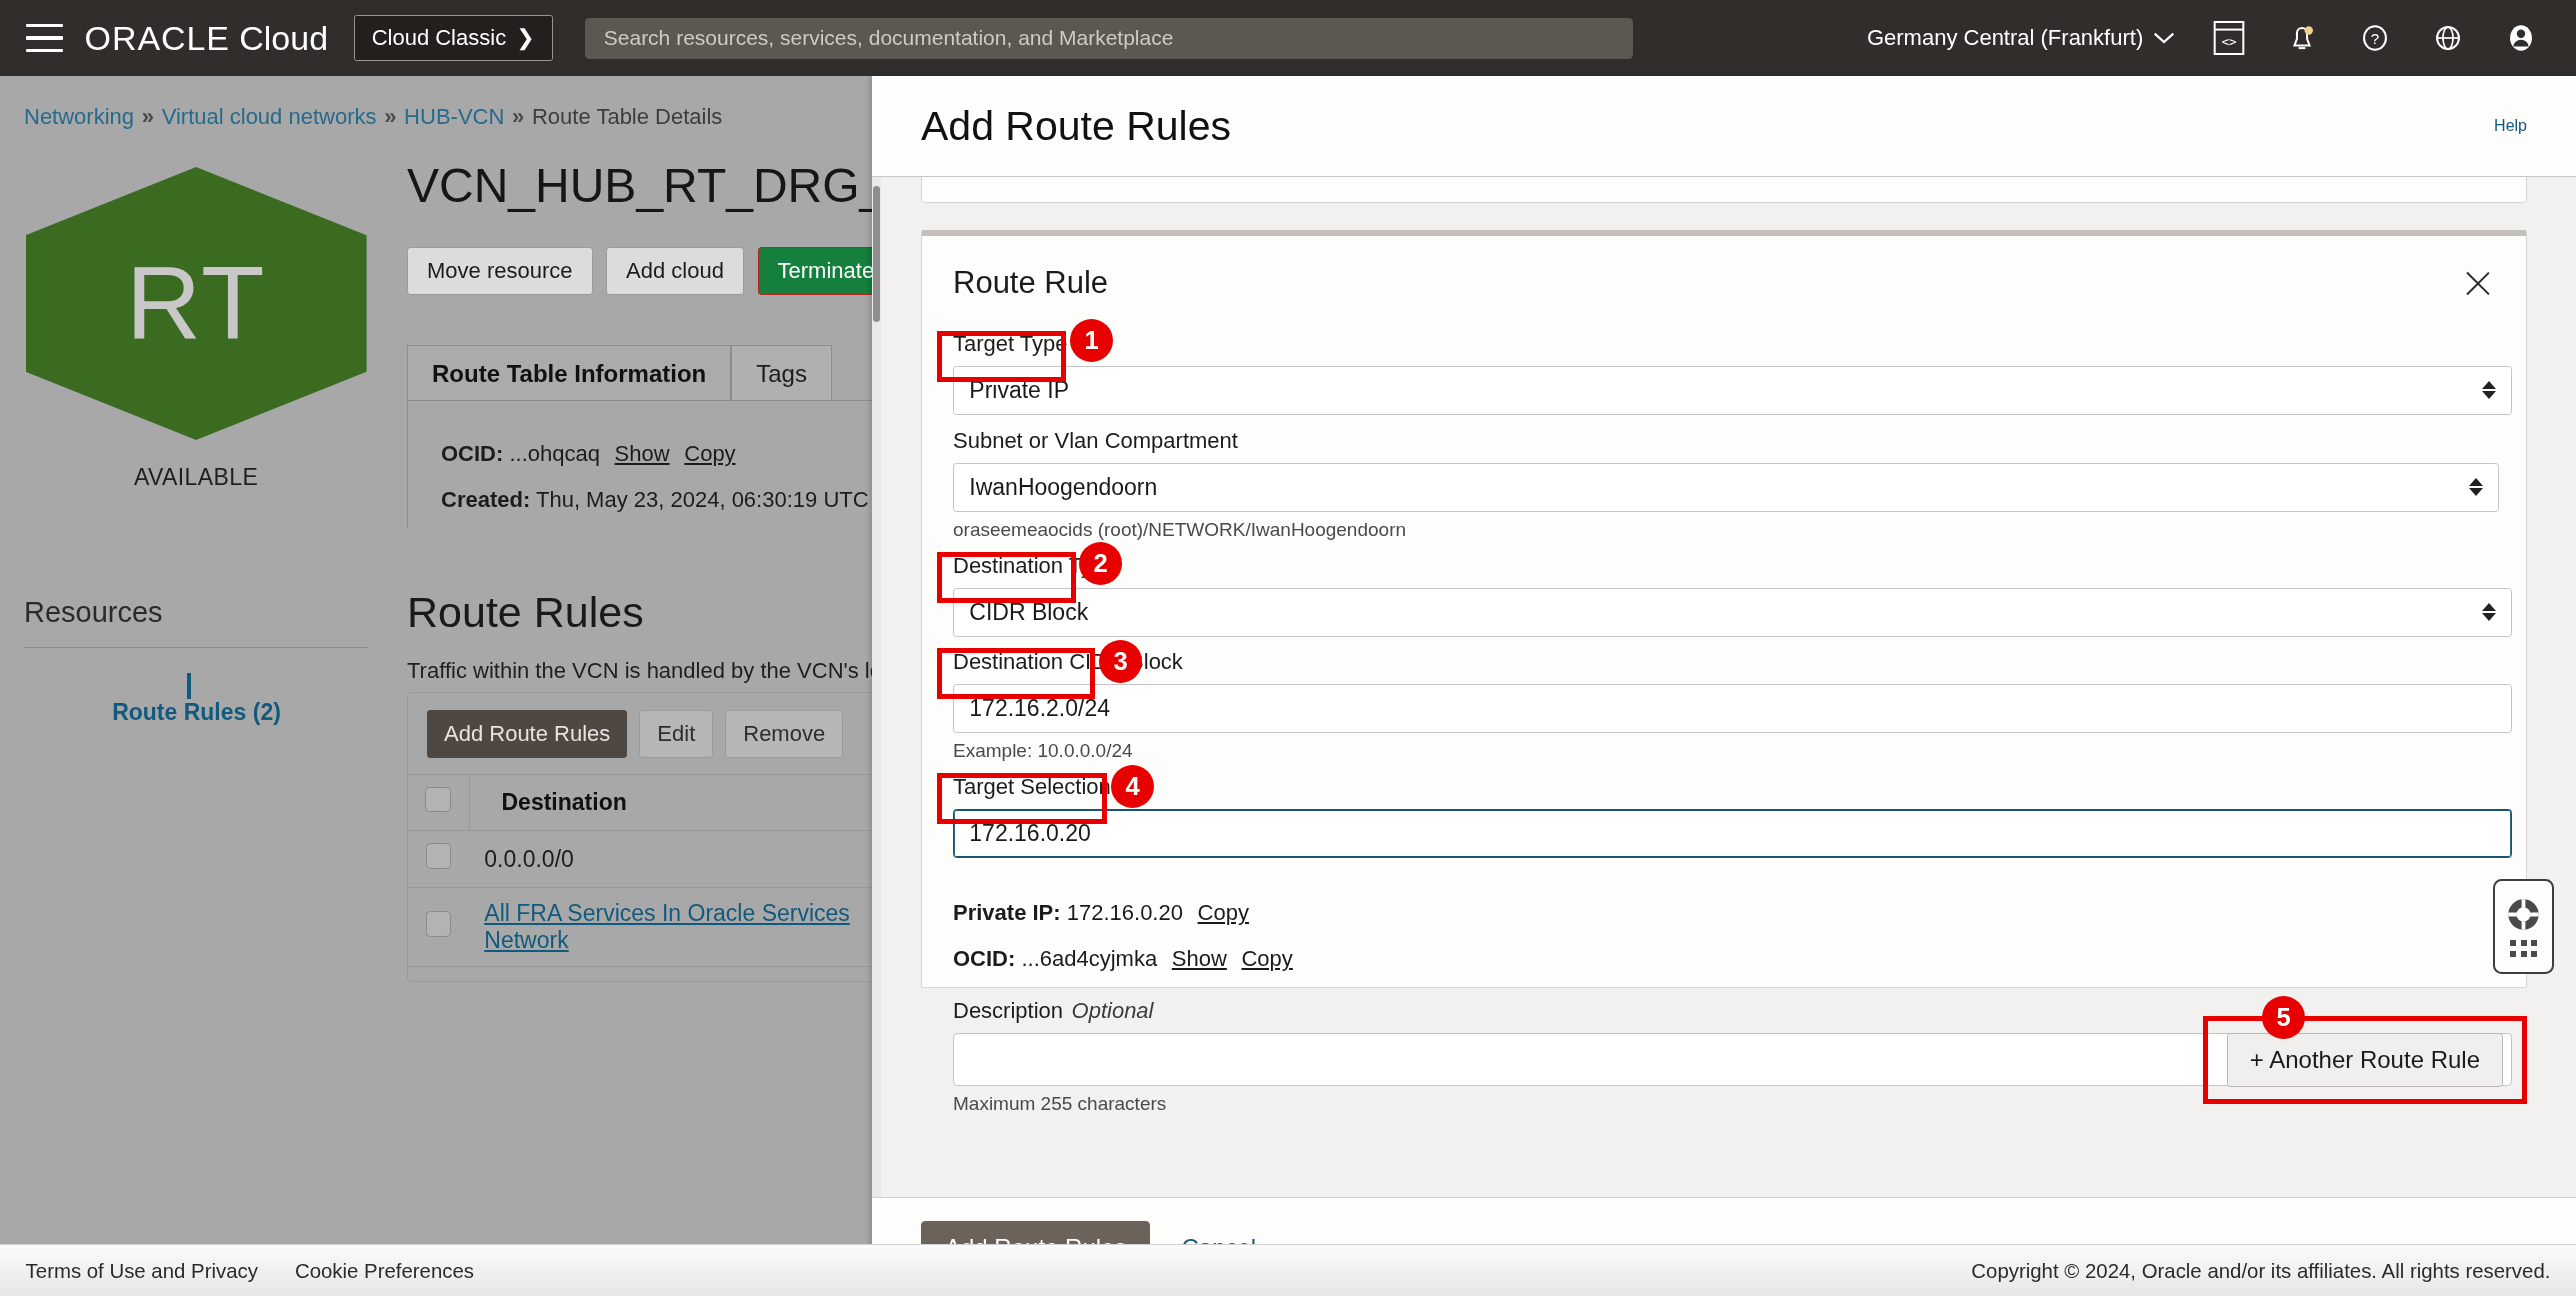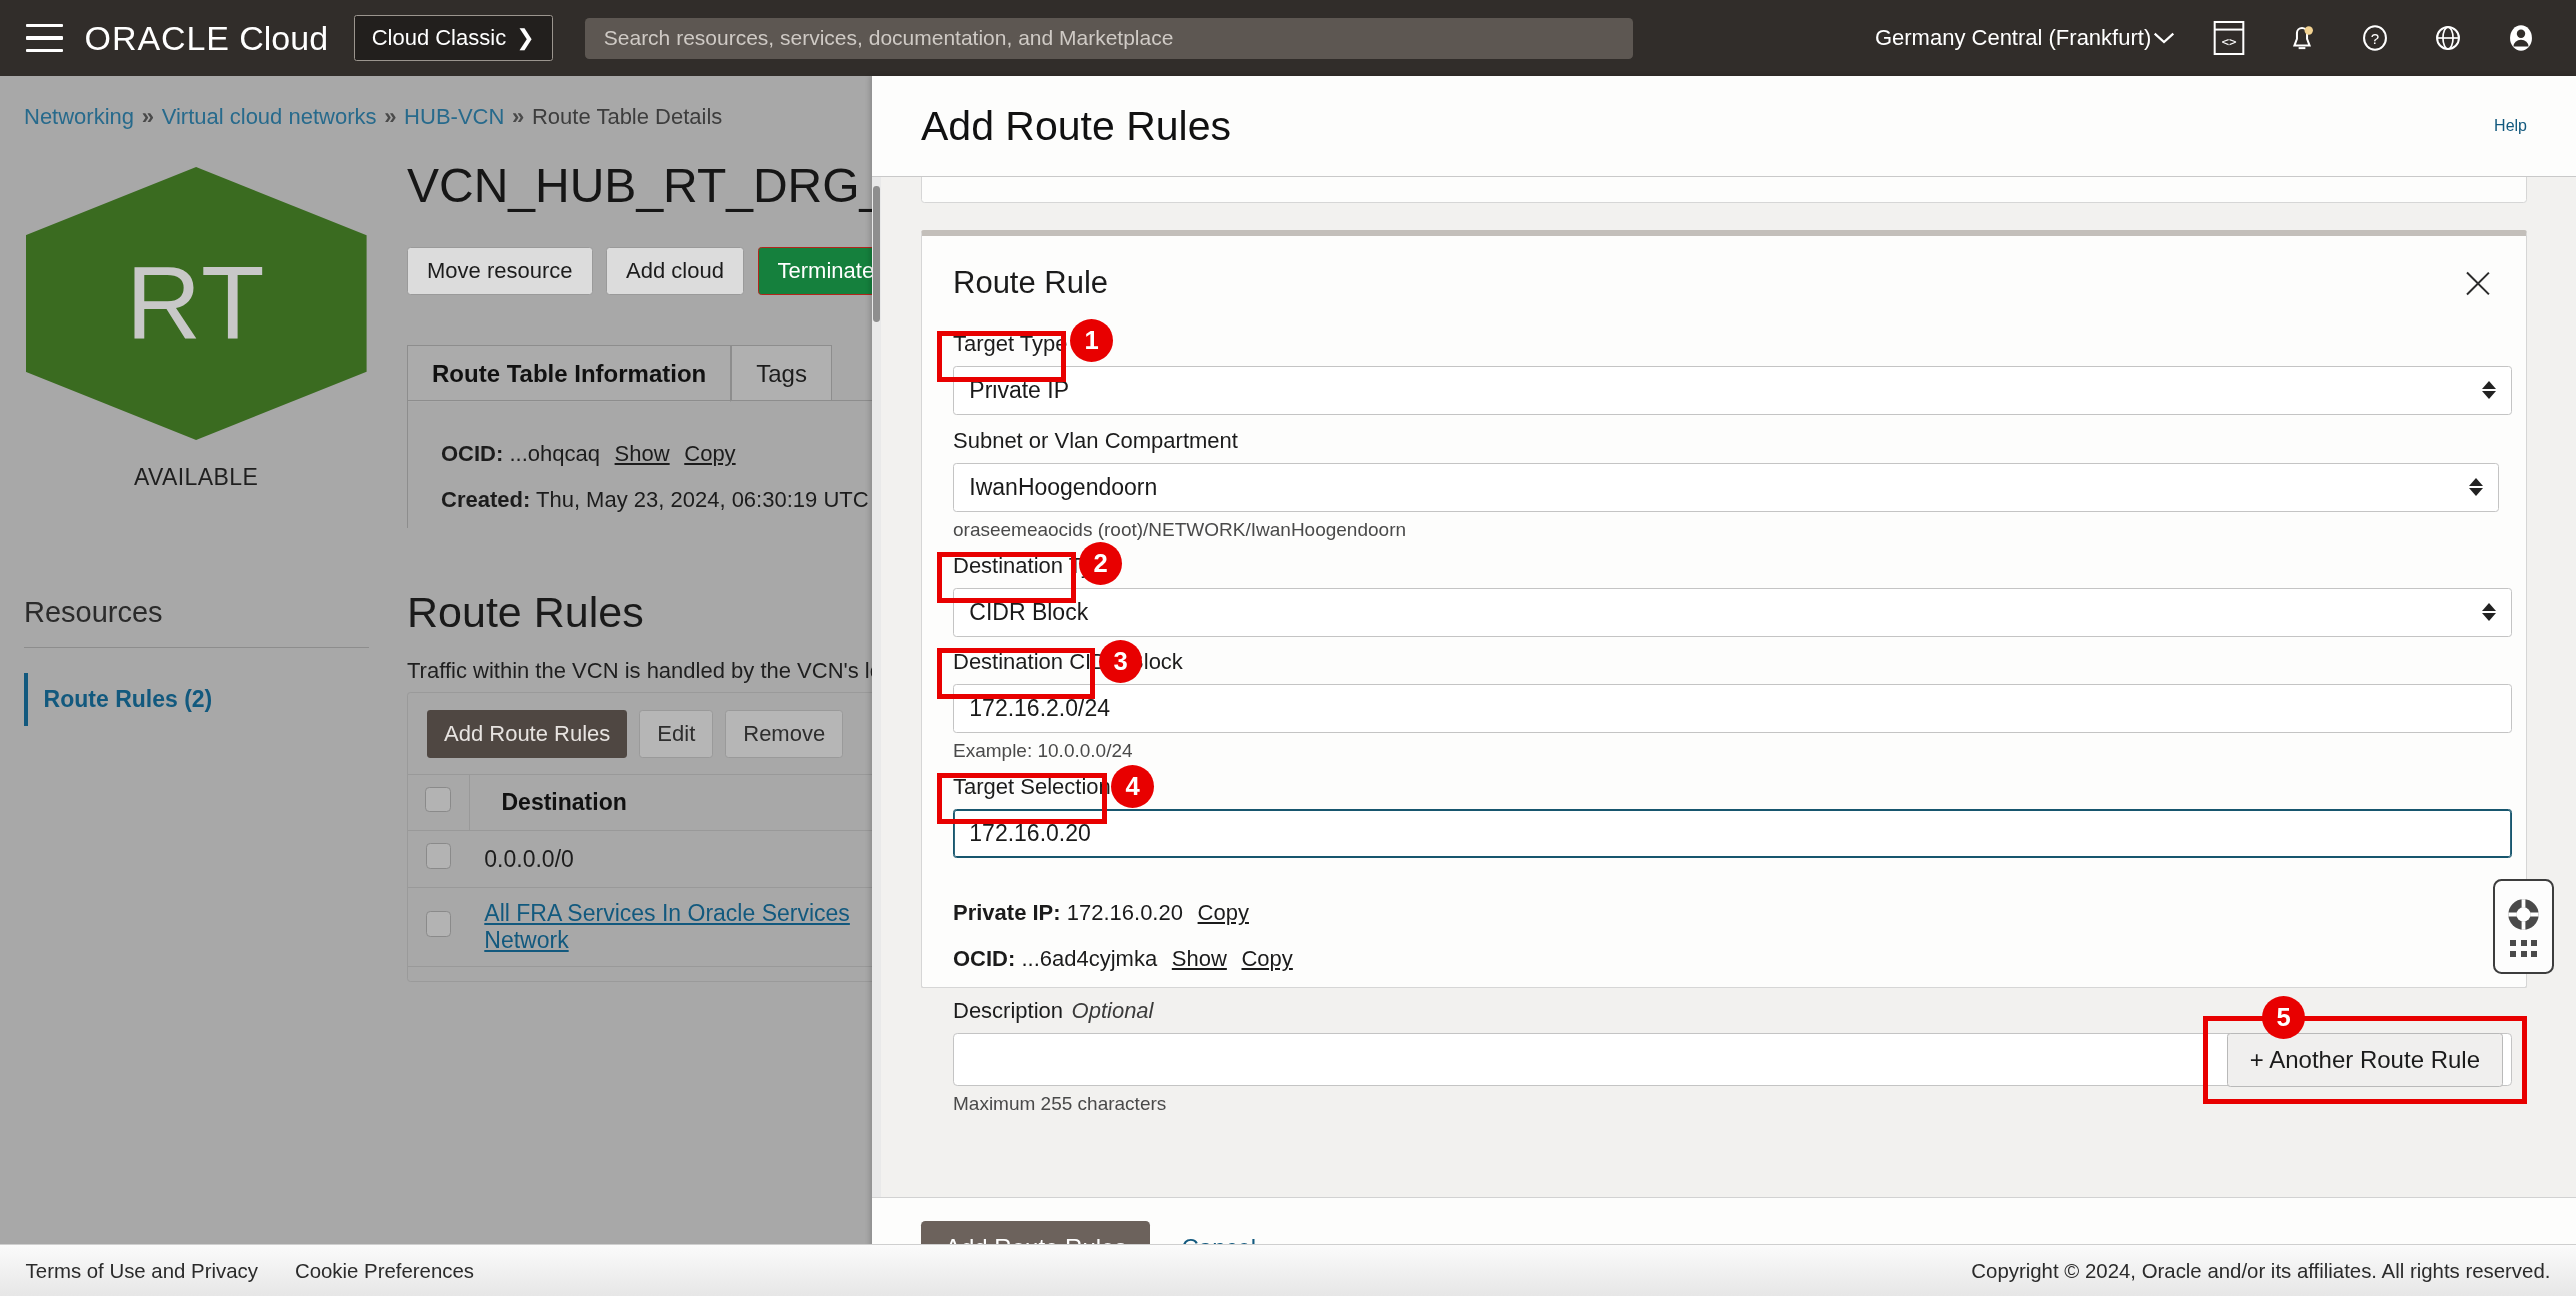--- a/index.html
+++ b/index.html
@@ -36,21 +36,21 @@
   .search-box {
     width: 1048px; height: 41px; background: #5d5752; border: none;
     border-radius: 4.3px; color: #d8d4d0; font-size: 21px;
     padding: 0 19px; font-family: "Liberation Sans", sans-serif;
   }
   .search-box::placeholder { color: #cfcac5; }
   .topbar-right {
     margin-left: auto; display: flex; align-items: center; gap: 34px;
     color: #fff; padding-right: 10.2px;
   }
-  .region-sel { font-size: 22px; display: flex; align-items: center; gap: 2px; cursor: pointer; white-space: nowrap; }
+  .region-sel { font-size: 22px; display: flex; align-items: center; gap: 10px; cursor: pointer; white-space: nowrap; }
   .tb-icon { width: 39px; height: 39px; display: flex; align-items: center; justify-content: center; cursor: pointer; position: relative; }
 
   
   .page-body {
     position: absolute; top: 76px; left: 0; width: 2576px; height: 1221px;
     background: #a8a8a8;
   }
   .breadcrumb {
     position: absolute; top: 104px; left: 24px; font-size: 22px; color: #3d3d3d;
     display: flex; align-items: center; gap: 7.7px; white-space: nowrap;
@@ -66,21 +66,21 @@
     clip-path: polygon(50% 0%, 100% 25%, 100% 75%, 50% 100%, 0% 75%, 0% 25%);
     display: flex; align-items: center; justify-content: center;
   }
   .hex-text { font-size: 104px; color: #c8c8c8; font-weight: 400; letter-spacing: 1.7px; }
   .avail { margin-top: 24px; font-size: 23px; color: #1f1f1f; letter-spacing: 0.4px; }
 
   .resources-title { position: absolute; top: 596px; left: 24px; font-size: 29px; color: #2b2b2b; }
   .res-divider { position: absolute; top: 647px; left: 24px; width: 345px; height: 0.9px; background: #8d8d8d; }
   .res-item {
     position: absolute; top: 673px; left: 24px; width: 345px; height: 53px;
-    display: flex; align-items: center; cursor: pointer;
+    display: flex; align-items: center; cursor: pointer; flex-direction: column;
   }
   .res-item .bar { width: 4.3px; height: 53px; background: #12597e; margin-right: 15.3px; }
   .res-item .lbl { font-size: 23px; color: #12597e; font-weight: bold; }
 
   
   .main-title {
     position: absolute; top: 158px; left: 407px; font-size: 48px; color: #161616;
     white-space: nowrap; font-weight: 400;
   }
   .btn-row { position: absolute; top: 247px; left: 407px; display: flex; gap: 13.6px; }

